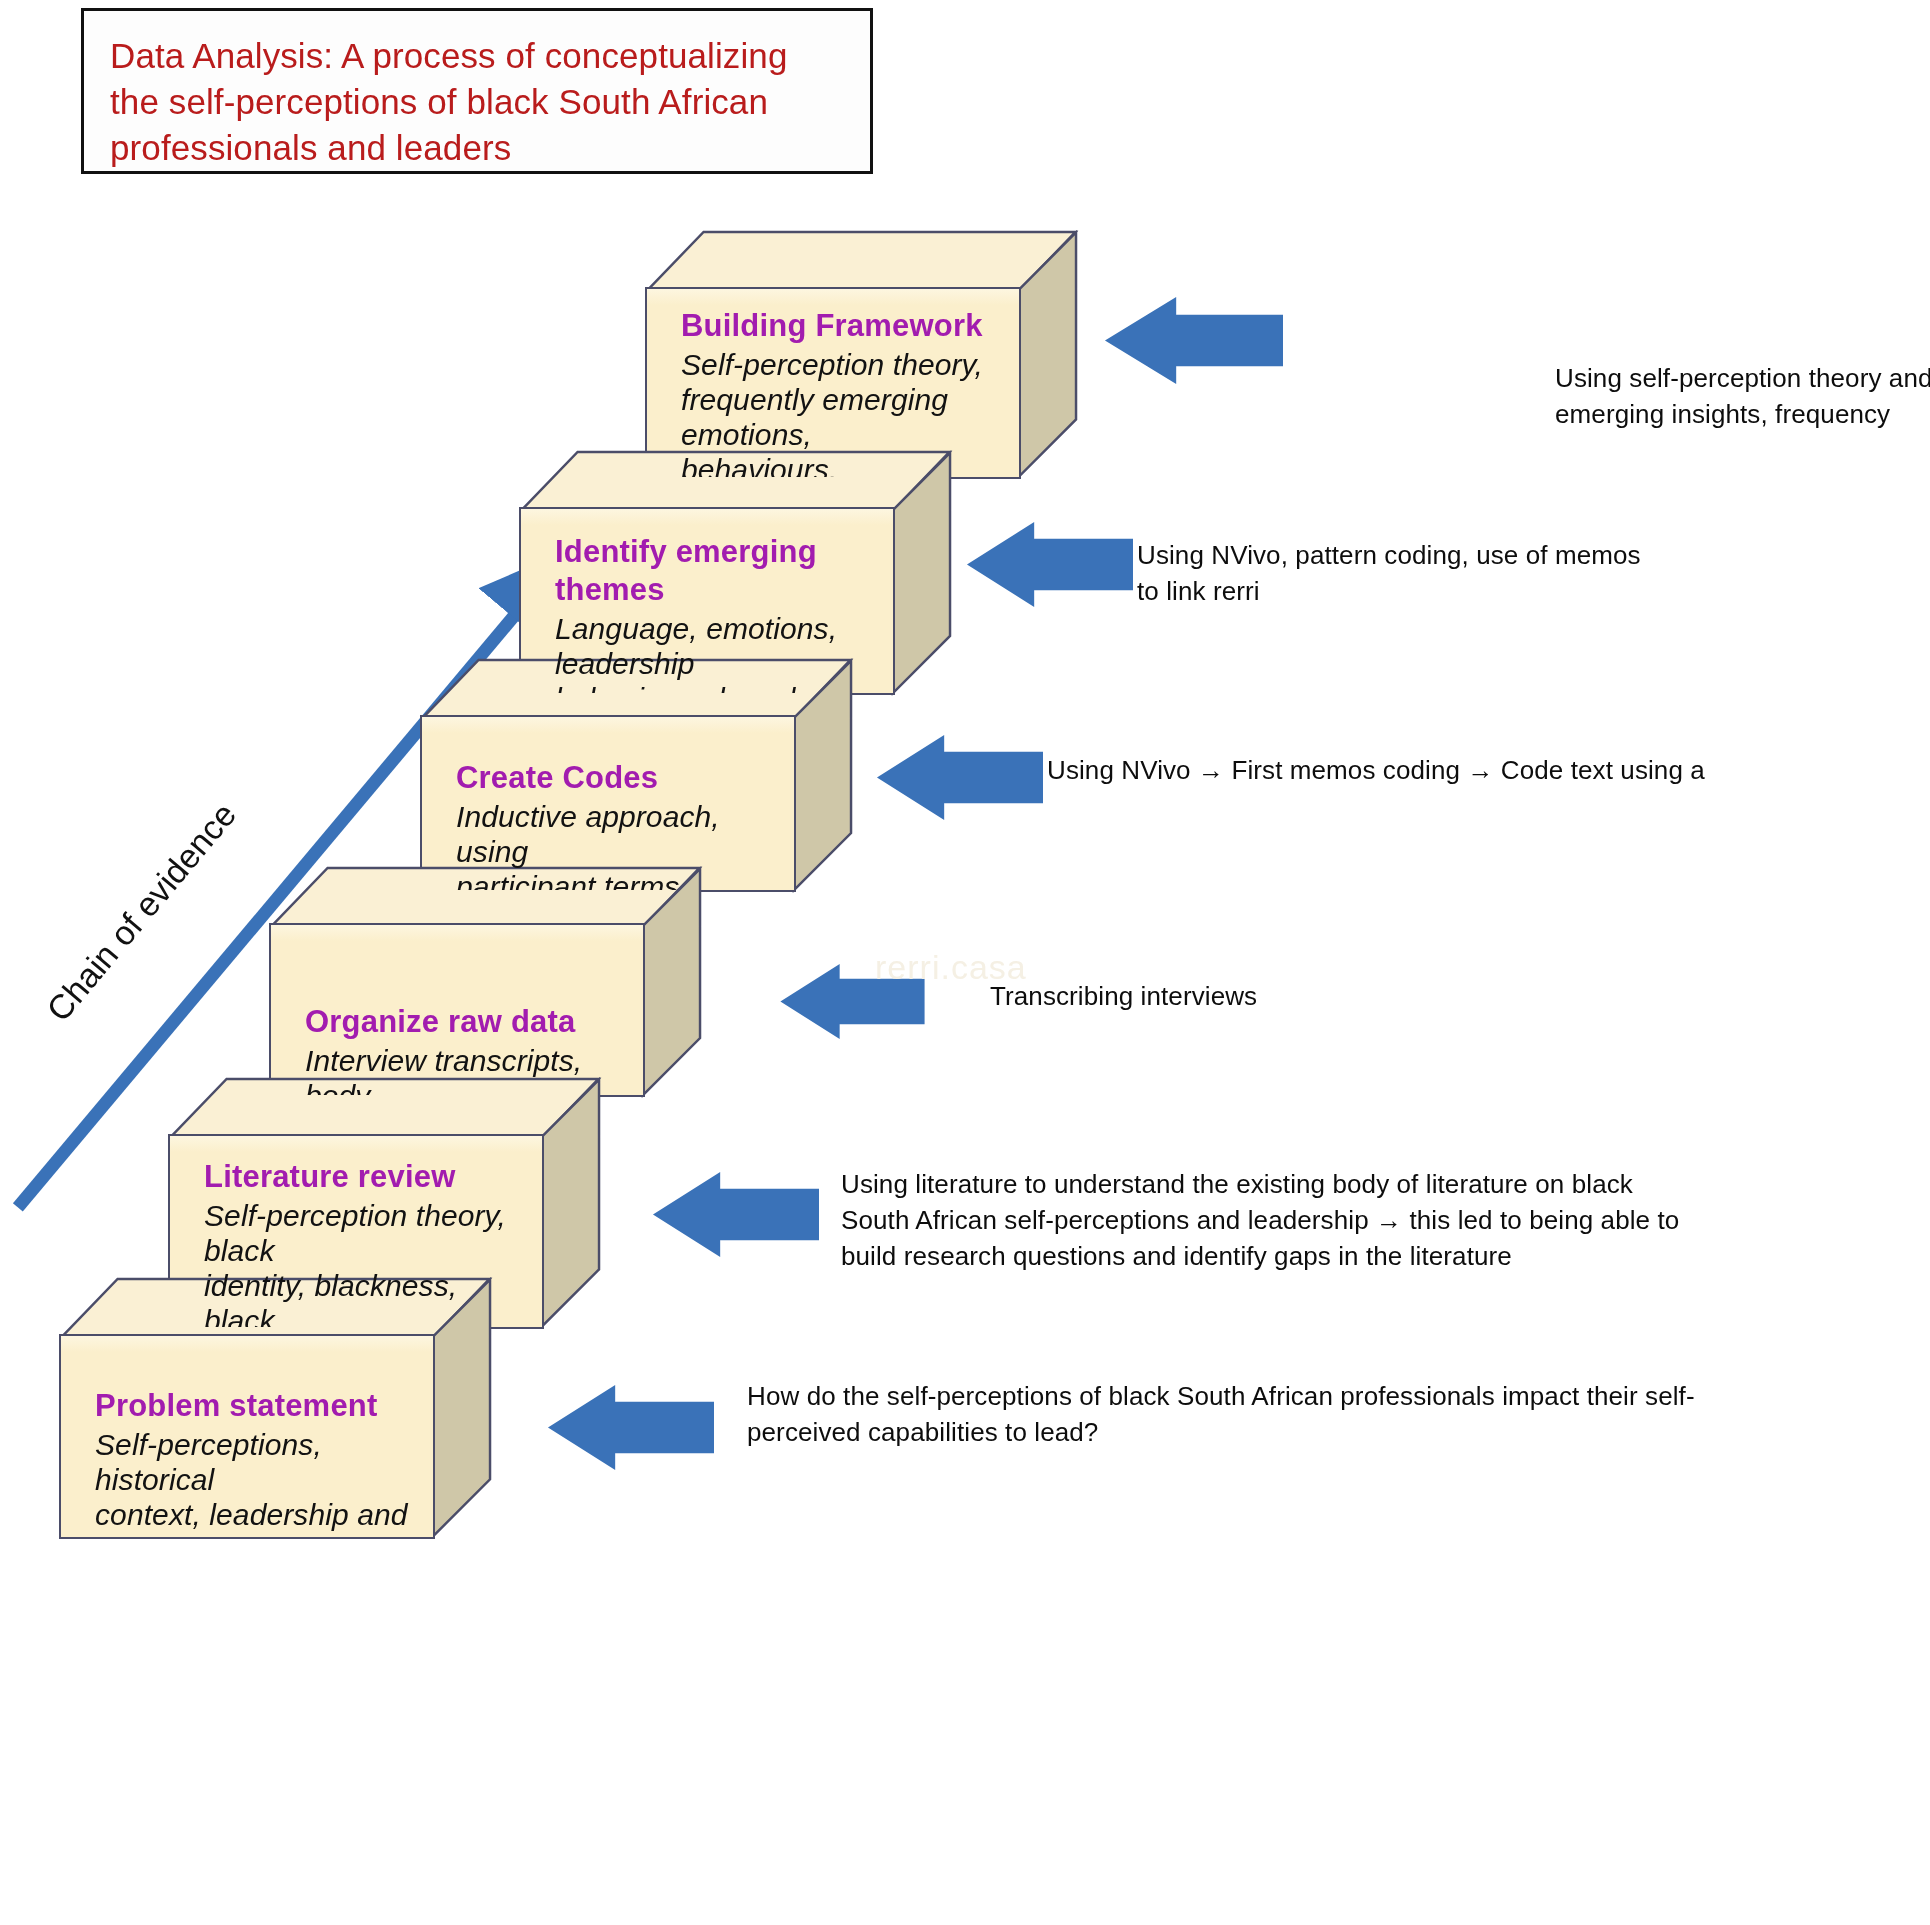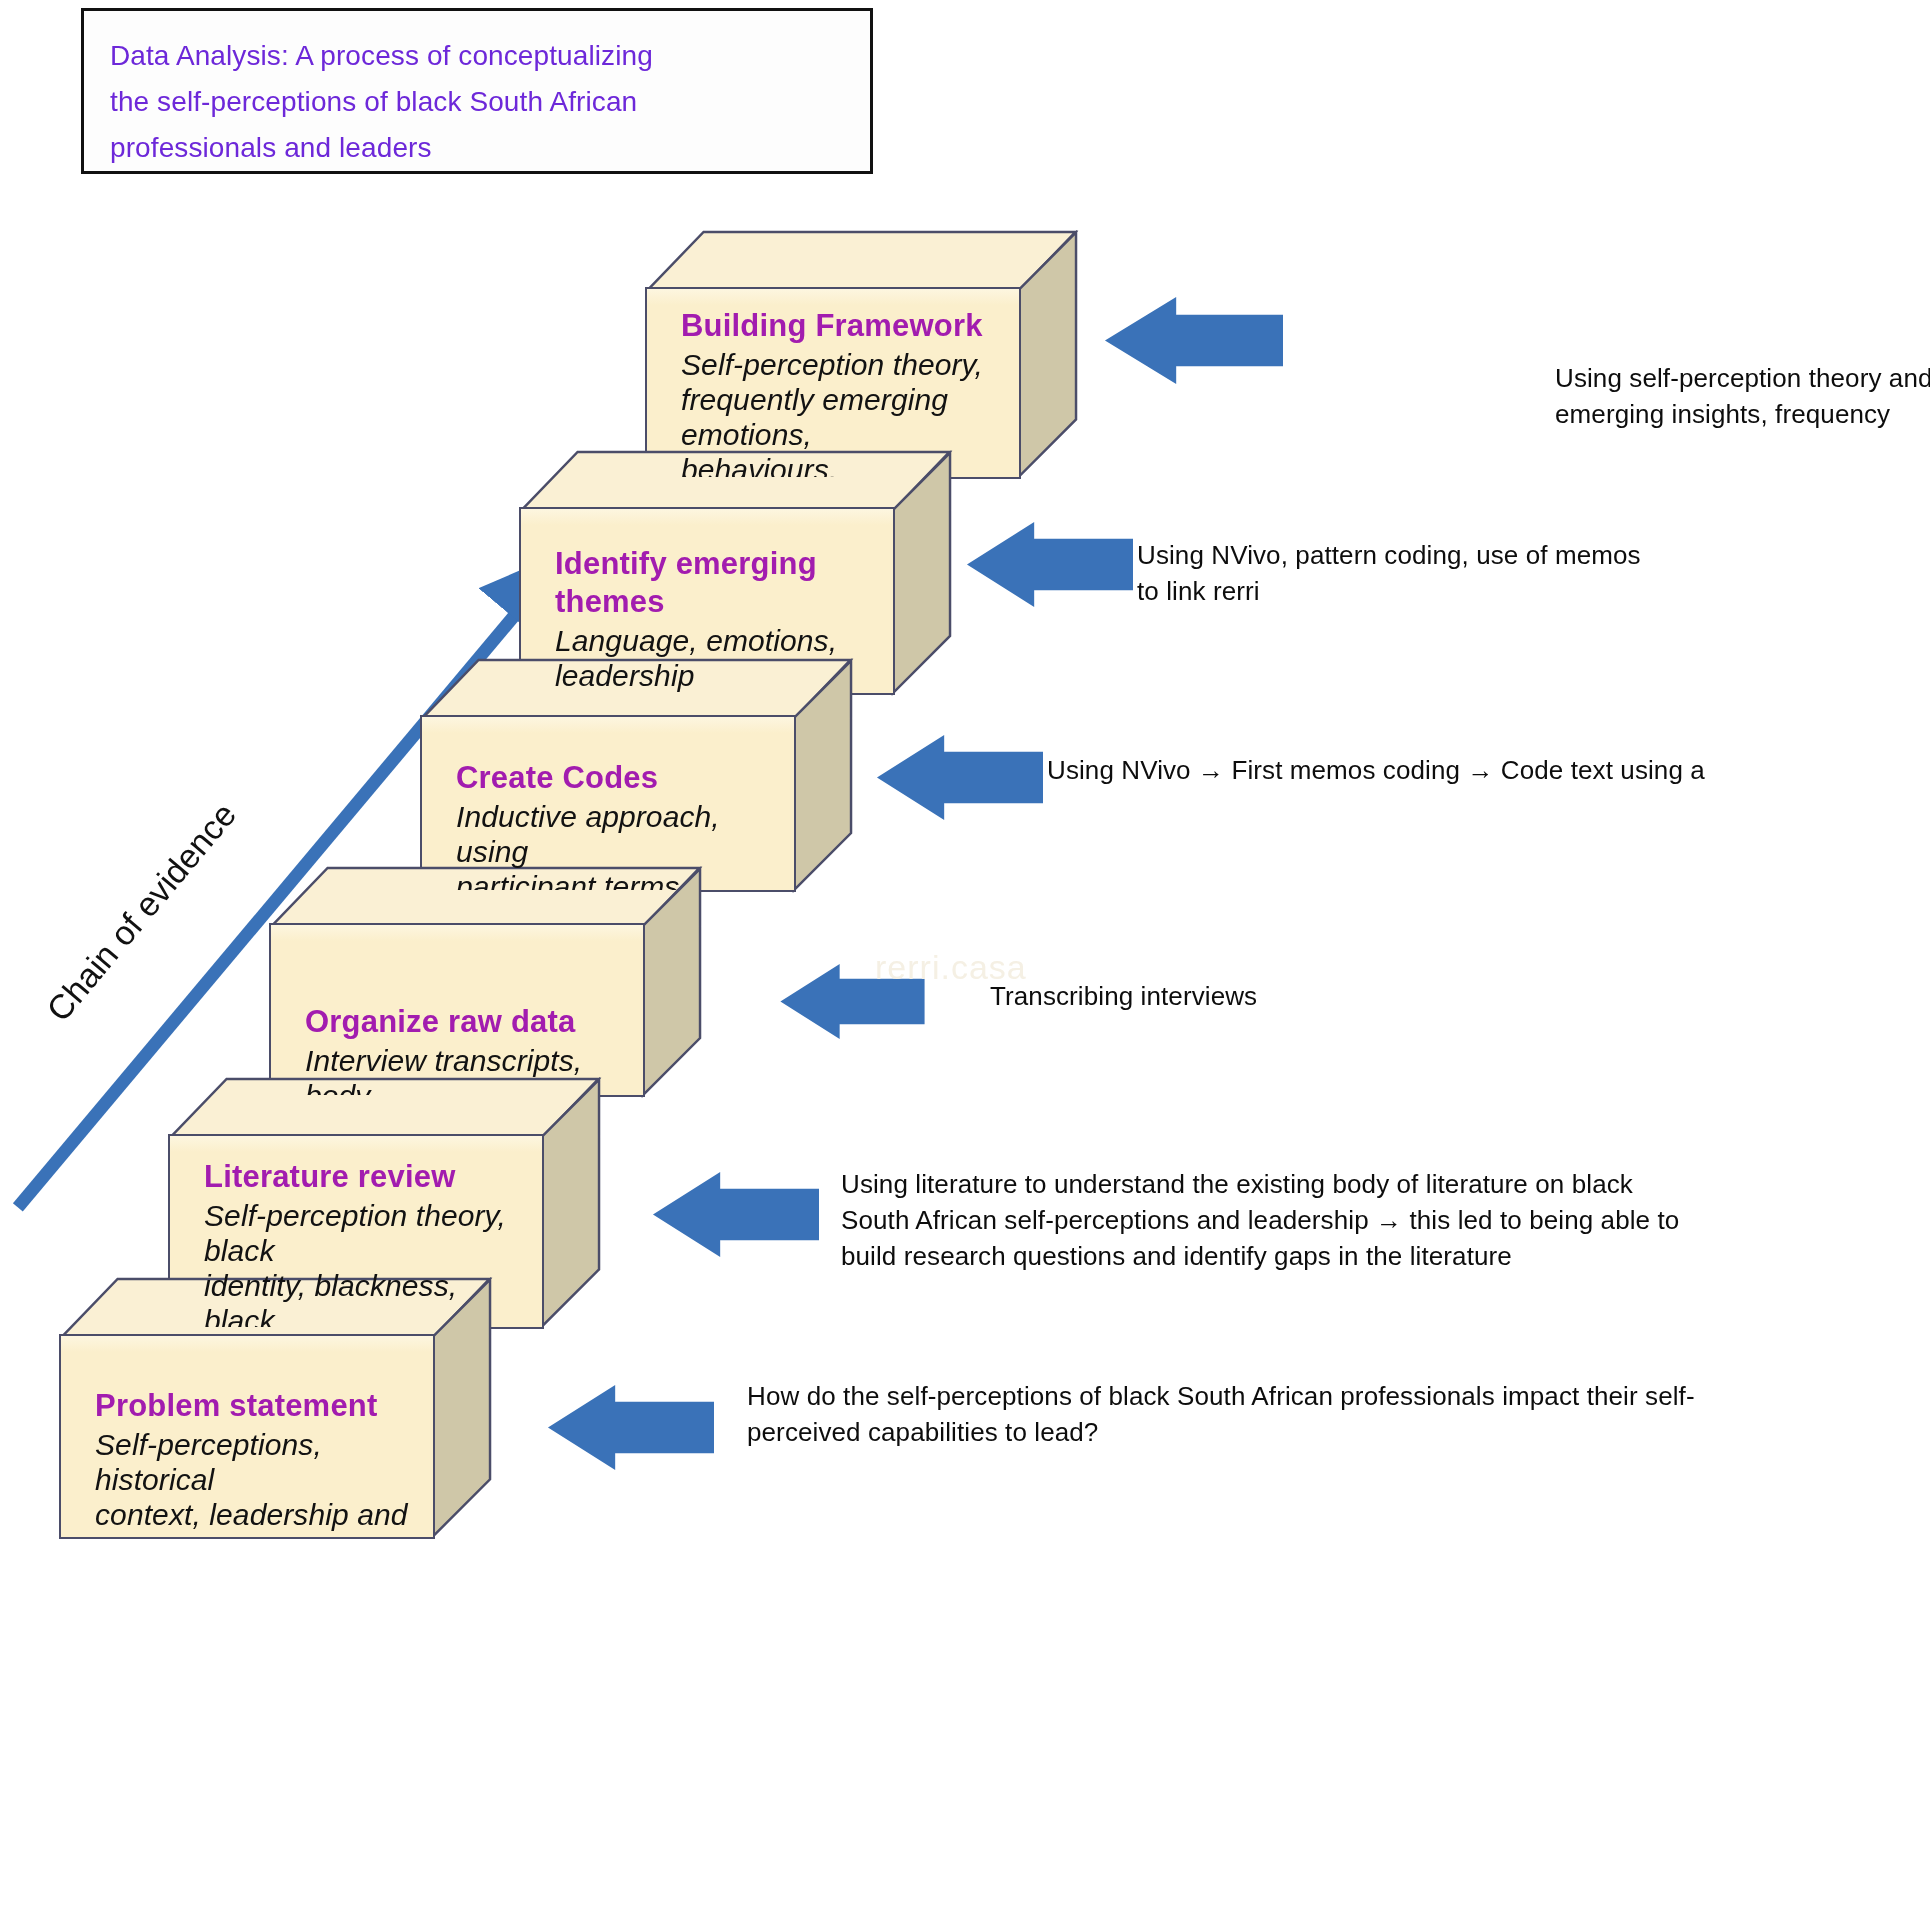--- a/index.html
+++ b/index.html
@@ -16,21 +16,21 @@
   
   .title-box{
     position:absolute;
     left:81px;top:8px;width:792px;height:166px;
     border:3px solid #111;
     background:#fdfdfd;
     box-sizing:border-box;
     padding:22px 20px 0 26px;
   }
   .title-box .ln{
-    font-size:28px;line-height:46px;letter-spacing:0.1px;color:#6d28d9;
+    font-size:35px;line-height:46px;letter-spacing:0.1px;color:#b91c1c;
     white-space:nowrap;
   }
 
   
   .cube{position:absolute;}
   .cube .face{
     position:absolute;left:0;box-sizing:border-box;
     background:#fbefcc;
     border:2.5px solid #4b4d69;
     overflow:hidden;
@@ -118,21 +118,21 @@
   </div>
 
   <div class="cube" style="left:519px;top:450px;width:434px;height:246px;">
     <svg class="topf" width="434" height="61" viewBox="0 0 438 62">
       <polygon points="2,60 58,2 436,2 380,60" fill="#faf0d4" stroke="#4b4d69" stroke-width="2.5"></polygon>
     </svg>
     <svg class="sidef" width="61" height="246" viewBox="0 0 62 248" style="left:372px;top:0;">
       <polygon points="2,60 60,2 60,188 2,246" fill="#cfc7a8" stroke="#4b4d69" stroke-width="2.5"></polygon>
     </svg>
     <div class="face" style="top:57px;width:376px;height:188px;">
-      <div class="body" style="padding-top:36px;">
+      <div class="body" style="padding-top:24px;">
         <div class="hd">Identify emerging themes</div>
         <div class="sub">Language, emotions, leadership</div>
         <div class="sub"><span class="sp-err">behaviors</span>, shared purpose,</div>
 
       </div>
     </div>
   </div>
   <svg class="arrow" style="left:965px;top:520px;width:168px;height:89px" viewBox="0 0 170 90">
     <polygon points="170,19 70,19 70,2 2,45 70,88 70,71 170,71" fill="#3a72b8"></polygon>
   </svg>

